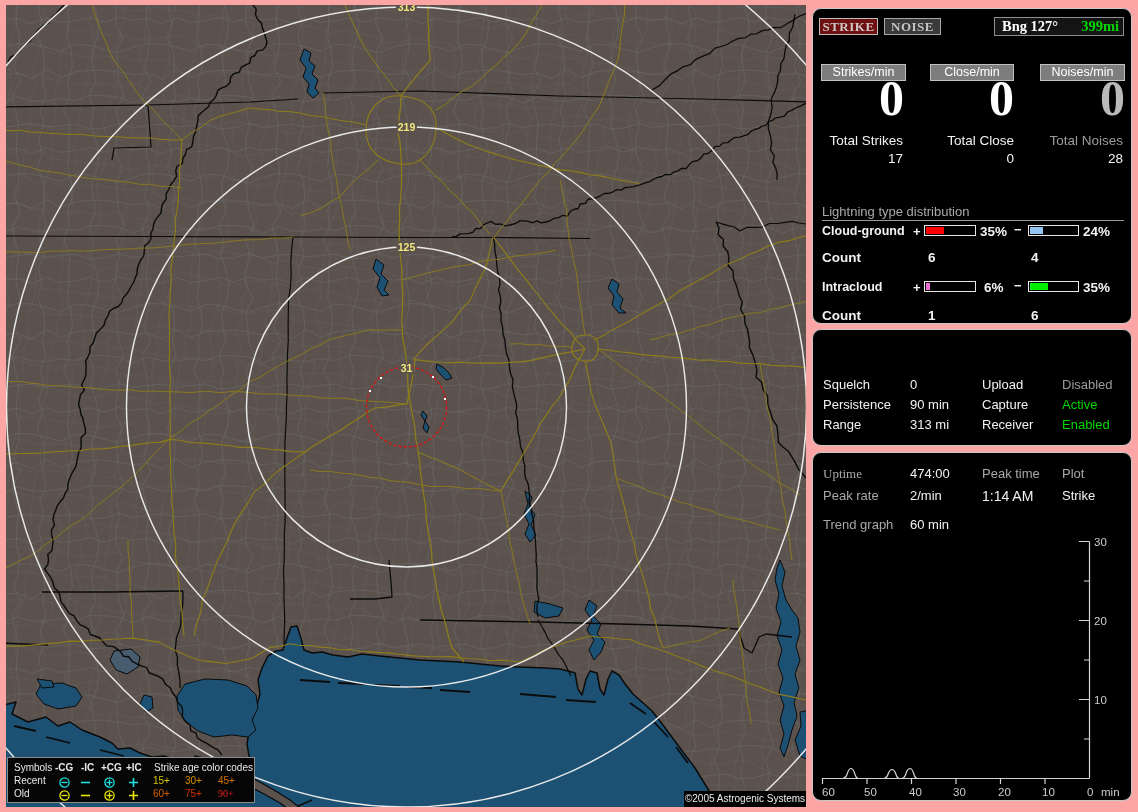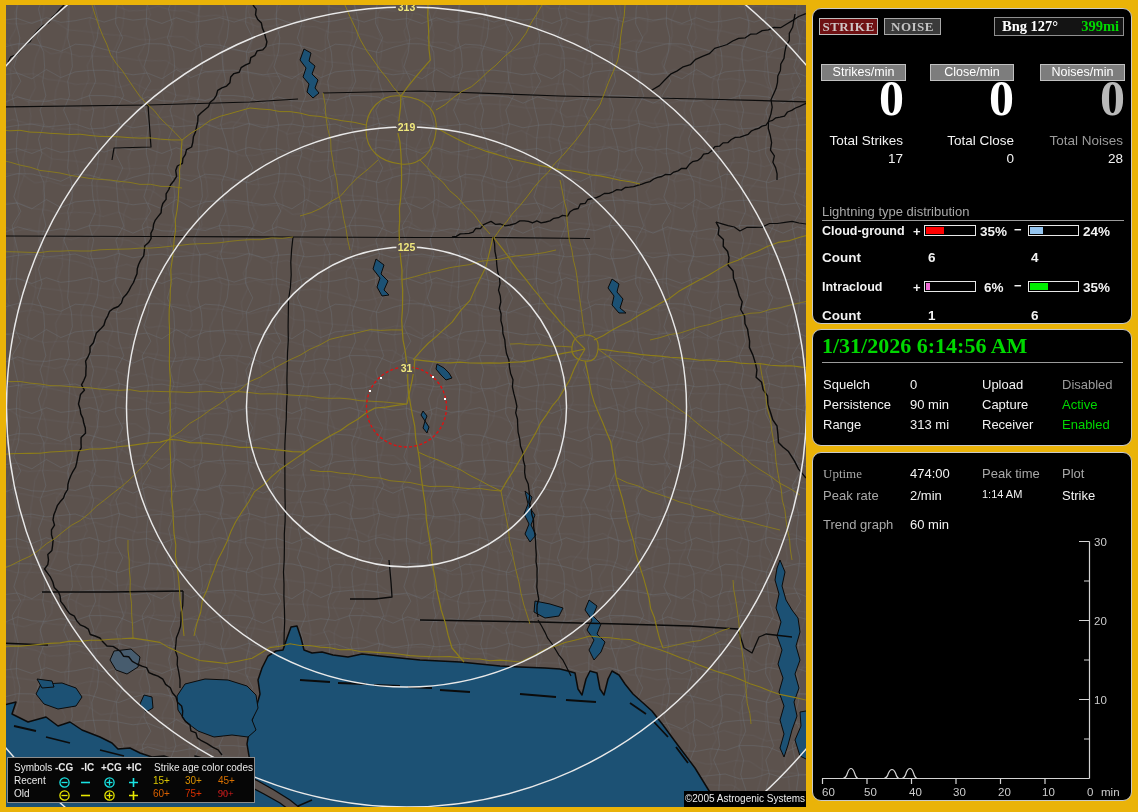--- a/index.html
+++ b/index.html
@@ -1,17 +1,17 @@
 <!DOCTYPE html>
 <html><head><meta charset="utf-8"><title>StormVue</title>
 <style>
 *{margin:0;padding:0;box-sizing:border-box}
 html,body{width:1138px;height:812px;background:#000;overflow:hidden;
  font-family:'Liberation Sans',sans-serif;}
-#stage{position:absolute;left:0;top:0;width:1138px;height:812px;background:#eab308;}
+#stage{position:absolute;left:0;top:0;width:1138px;height:812px;background:#fca5a5;}
 #map{position:absolute;left:0;top:0;}
 .box{position:absolute;left:812px;width:320px;border:1px solid #c9c9c9;border-radius:9px;background:#000;}
 .abs{position:absolute;}
 .btn{position:absolute;text-align:center;font-weight:bold;
  font-family:'Liberation Serif',serif;}
 .gbtn{position:absolute;background:#7d7d7d;border:1px solid #c0c0c0;
  color:#fff;font-size:12.5px;text-align:center;line-height:14px;}
 .rcol{position:absolute;text-align:right;}
 .w{color:#f2f2f2}.gy{color:#9b9b9b}.gn{color:#00d800}
 .lbl{color:#a8a8a8}
@@ -241,21 +241,20 @@
  <div class="bar" style="left:215px;top:272px;width:51px;">
         <i style="width:18px;background:#0e0;"></i>
       </div>
  <div class="abs w bold" style="left:270px;top:271px;font-size:13.5px;">35%</div>
  <div class="abs w bold" style="left:9px;top:300px;font-size:13.5px;line-height:13px;">Count</div>
  <div class="abs w bold" style="left:115px;top:300px;font-size:13.5px;line-height:13px;">1</div>
  <div class="abs w bold" style="left:218px;top:300px;font-size:13.5px;line-height:13px;">6</div>
 </div>
 
 <div class="box" style="top:329px;height:117px;">
- <div class="abs gn" style="left:9px;top:3px;width:301px;font-size:22px;font-weight:bold;font-family:'Liberation Serif',serif;border-bottom:1px solid #9b9b9b;padding-bottom:3px;">1/31/2026 6:14:56 AM</div>
  <div class="abs w" style="left:10px;top:47px;font-size:13px;">Squelch</div>
  <div class="abs w" style="left:97px;top:47px;font-size:13px;">0</div>
  <div class="abs w" style="left:169px;top:47px;font-size:13px;">Upload</div>
  <div class="abs gy" style="left:249px;top:47px;font-size:13px;">Disabled</div>
  <div class="abs w" style="left:10px;top:67px;font-size:13px;">Persistence</div>
  <div class="abs w" style="left:97px;top:67px;font-size:13px;">90 min</div>
  <div class="abs w" style="left:169px;top:67px;font-size:13px;">Capture</div>
  <div class="abs gn" style="left:249px;top:67px;font-size:13px;">Active</div>
  <div class="abs w" style="left:10px;top:87px;font-size:13px;">Range</div>
  <div class="abs w" style="left:97px;top:87px;font-size:13px;">313 mi</div>
@@ -263,21 +262,21 @@
  <div class="abs gn" style="left:249px;top:87px;font-size:13px;">Enabled</div>
 </div>
 
 <div class="box" style="top:452px;height:349px;">
  <div class="abs lbl" style="left:10px;top:13px;font-size:13px;font-family:Liberation Serif, serif;">Uptime</div>
  <div class="abs w" style="left:97px;top:13px;font-size:13px;">474:00</div>
  <div class="abs lbl" style="left:169px;top:13px;font-size:13px;">Peak time</div>
  <div class="abs lbl" style="left:249px;top:13px;font-size:13px;">Plot</div>
  <div class="abs lbl" style="left:10px;top:35px;font-size:13px;">Peak rate</div>
  <div class="abs w" style="left:97px;top:35px;font-size:13px;">2/min</div>
- <div class="abs w" style="left:169px;top:35px;font-size:11px;">1:14 AM</div>
+ <div class="abs w" style="left:169px;top:35px;font-size:14px;">1:14 AM</div>
  <div class="abs w" style="left:249px;top:35px;font-size:13px;">Strike</div>
  <div class="abs lbl" style="left:10px;top:64px;font-size:13px;">Trend graph</div>
  <div class="abs w" style="left:97px;top:64px;font-size:13px;">60 min</div>
 
 <svg class="abs" style="left:0;top:0;" width="318" height="347" viewBox="0 0 318 347">
 <g stroke="#d4d4d4" stroke-width="1.2" fill="none">
 <path d="M276.5,88.5 V325.5 M9,325.5 H276.5"></path>
 <path d="M276.5,88.5 H266 M276.5,128 H271 M276.5,167.5 H266 M276.5,207 H271 M276.5,246.5 H266 M276.5,286 H271"></path>
 <path d="M9.5,325.5 V331 M54,325.5 V331 M98.5,325.5 V331 M143,325.5 V331 M187.5,325.5 V331 M232,325.5 V331"></path>
 <path d="M9,325.5 H30 Q33,325 34.5,320 Q36,315.5 38,315.5 Q40,315.5 41.5,320 Q43,325 45,325.5 H71 Q74,325 75.5,320 Q77,316.5 79,316.5 Q81,316.5 82.5,320 Q84,325 86,325.5 H89 Q92,325 93.5,319 Q95,315.5 97,315.5 Q99,315.5 100.5,320 Q102,325 104,325.5 H276"></path>

